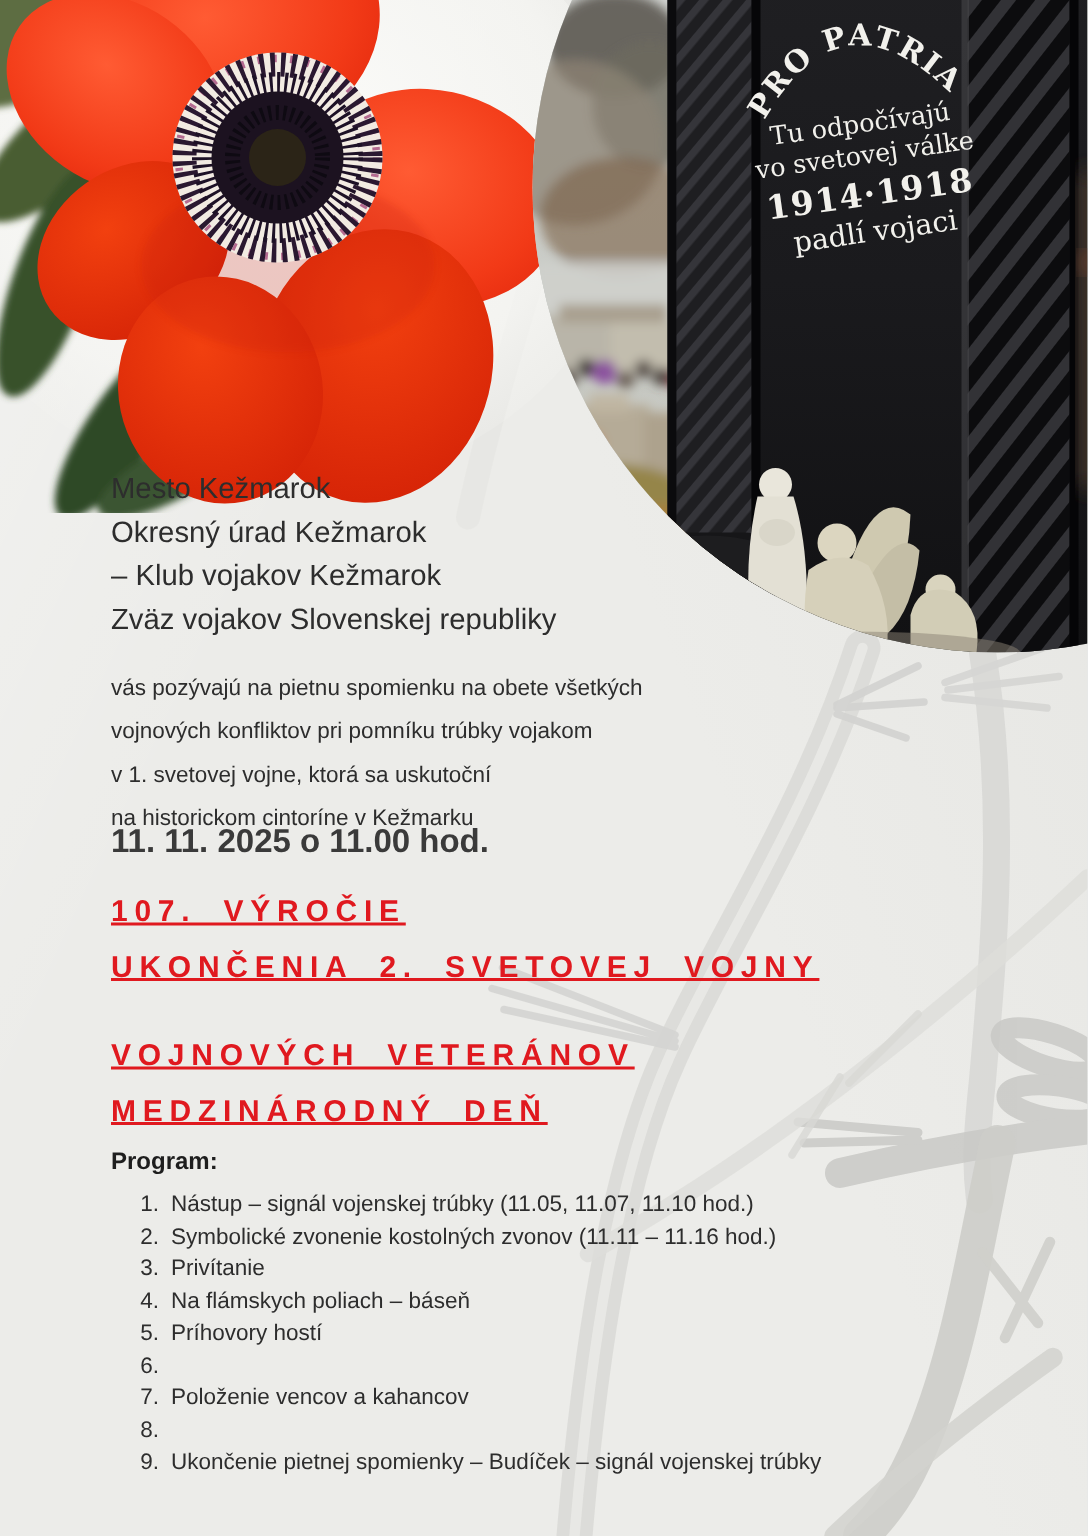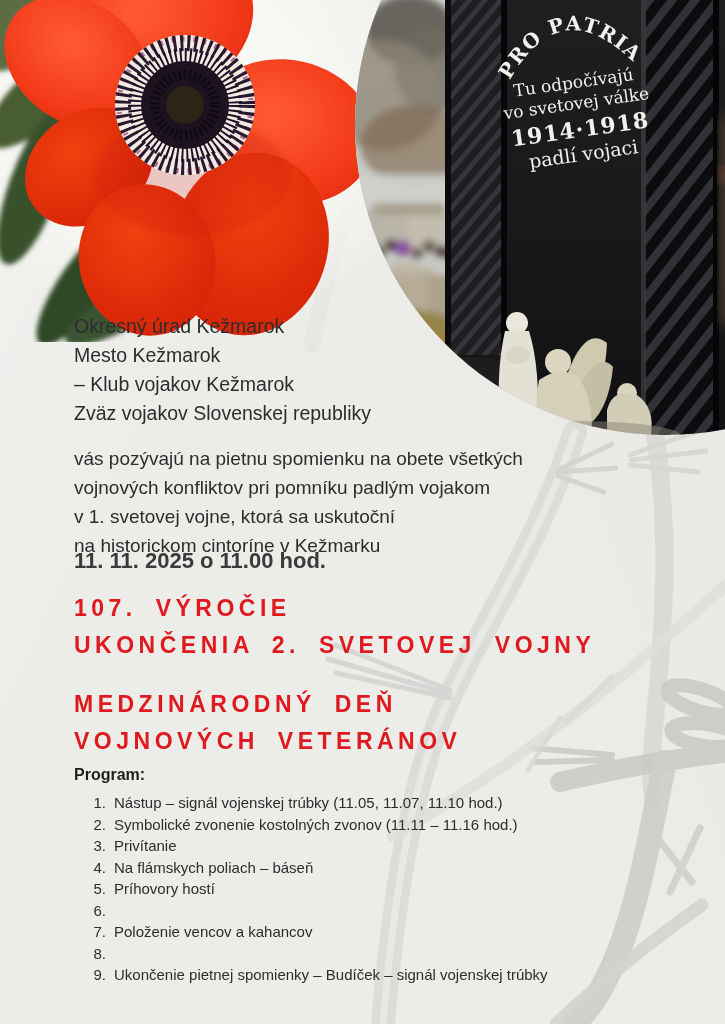--- a/index.html
+++ b/index.html
@@ -15,24 +15,24 @@
     color:#2D2D2D;
   }
   .deco, .poppy-wrap, .circle-photo, .textblock{position:absolute;}
   .deco{left:0;top:0;width:725px;height:1024px;}
   .poppy-wrap{left:-8px;top:-18px;width:400px;height:360px;}
   .circle-photo{
     left:355px;top:-185px;width:620px;height:620px;
     border-radius:50%;overflow:hidden;background:#cfd1ce;
   }
   .org{left:74px;top:312px;font-size:19.5px;line-height:29px;color:#2d2d2d;}
-  .invite{left:74px;top:444px;font-size:19px;line-height:29px;color:#2d2d2d;}
+  .invite{left:74px;top:444px;font-size:15px;line-height:29px;color:#2d2d2d;}
   .date{left:74px;top:548px;font-size:22px;font-weight:600;color:#3a3a3a;}
-  .redhead{left:74px;font-size:23px;font-weight:700;line-height:37px;
-    letter-spacing:4.5px;word-spacing:8px;color:#E0191F;}
+  .redhead{left:74px;font-size:20px;font-weight:700;line-height:37px;
+    letter-spacing:4.5px;word-spacing:8px;color:#E0191F;text-decoration:underline;}
   .h1{top:590px;}
   .h2{top:686px;}
   .prog-label{left:74px;top:766px;font-size:16px;font-weight:700;color:#1e1e1e;}
   .prog-list{left:84px;top:792px;font-size:15px;line-height:21.5px;color:#2d2d2d;}
   .prow{display:flex;}
   .pnum{width:22px;text-align:right;margin-right:8px;flex:0 0 auto;}
   .ptext{white-space:nowrap;}
 </style>
 </head>
 <body>
@@ -226,42 +226,42 @@
           <circle cx="272" cy="578" r="10" fill="#d9d4be"></circle>
           <path d="M 252,595 Q 258,572 282,580 Q 300,592 296,620 L 252,620 Z" fill="#d2cdb6"></path>
         </g>
         <circle cx="141" cy="592" r="6" fill="#a84e28"></circle>
         <ellipse cx="215" cy="620" rx="110" ry="14" fill="#8a8274" opacity="0.5"></ellipse>
       </g>
     </svg>
   </div>
 
   <div class="textblock org">
+    <div>Mesto Kežmarok</div>
     <div>Okresný úrad Kežmarok</div>
-    <div>Mesto Kežmarok</div>
     <div>– Klub vojakov Kežmarok</div>
     <div>Zväz vojakov Slovenskej republiky</div>
   </div>
 
   <div class="textblock invite">
     <div>vás pozývajú na pietnu spomienku na obete všetkých</div>
-    <div>vojnových konfliktov pri pomníku padlým vojakom</div>
+    <div>vojnových konfliktov pri pomníku trúbky vojakom</div>
     <div>v 1. svetovej vojne, ktorá sa uskutoční</div>
     <div>na historickom cintoríne v Kežmarku</div>
   </div>
 
   <div class="textblock date">11. 11. 2025 o 11.00 hod.</div>
 
   <div class="textblock redhead h1">
     <div>107. VÝROČIE</div>
     <div>UKONČENIA 2. SVETOVEJ VOJNY</div>
   </div>
   <div class="textblock redhead h2">
+    <div>VOJNOVÝCH VETERÁNOV</div>
     <div>MEDZINÁRODNÝ DEŇ</div>
-    <div>VOJNOVÝCH VETERÁNOV</div>
   </div>
 
   <div class="textblock prog-label">Program:</div>
   <div class="textblock prog-list">
     <div class="prow">
       <span class="pnum">1.</span>
       <span class="ptext">Nástup – signál vojenskej trúbky (11.05, 11.07, 11.10 hod.)</span>
     </div>
     <div class="prow">
       <span class="pnum">2.</span>

